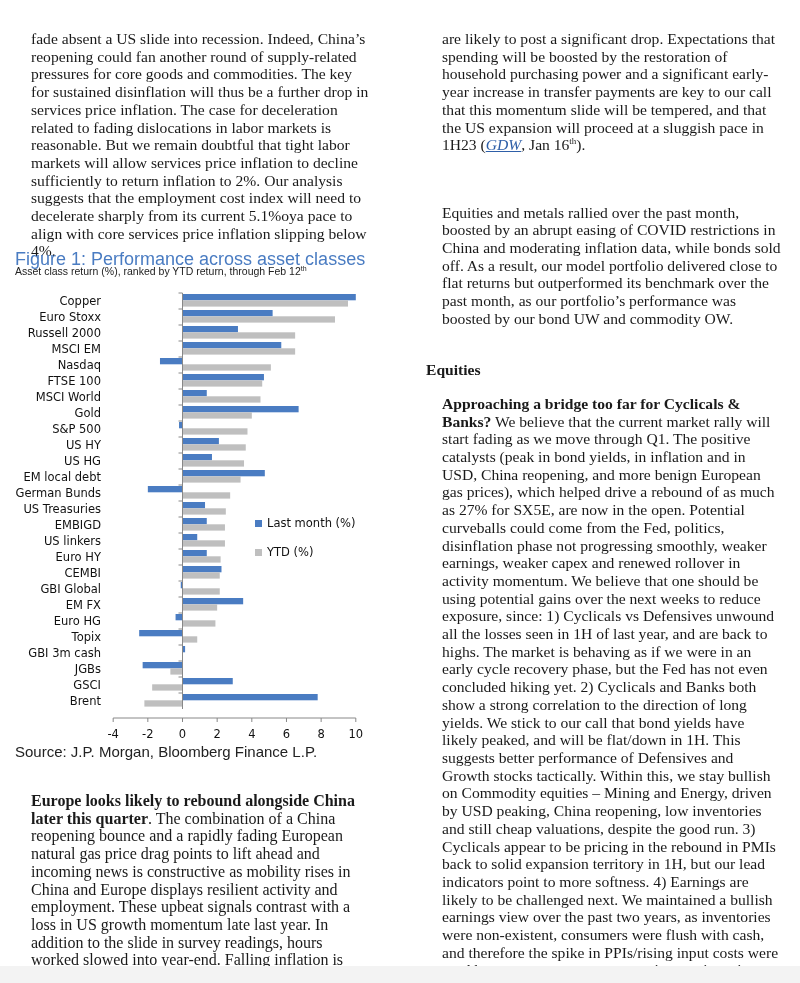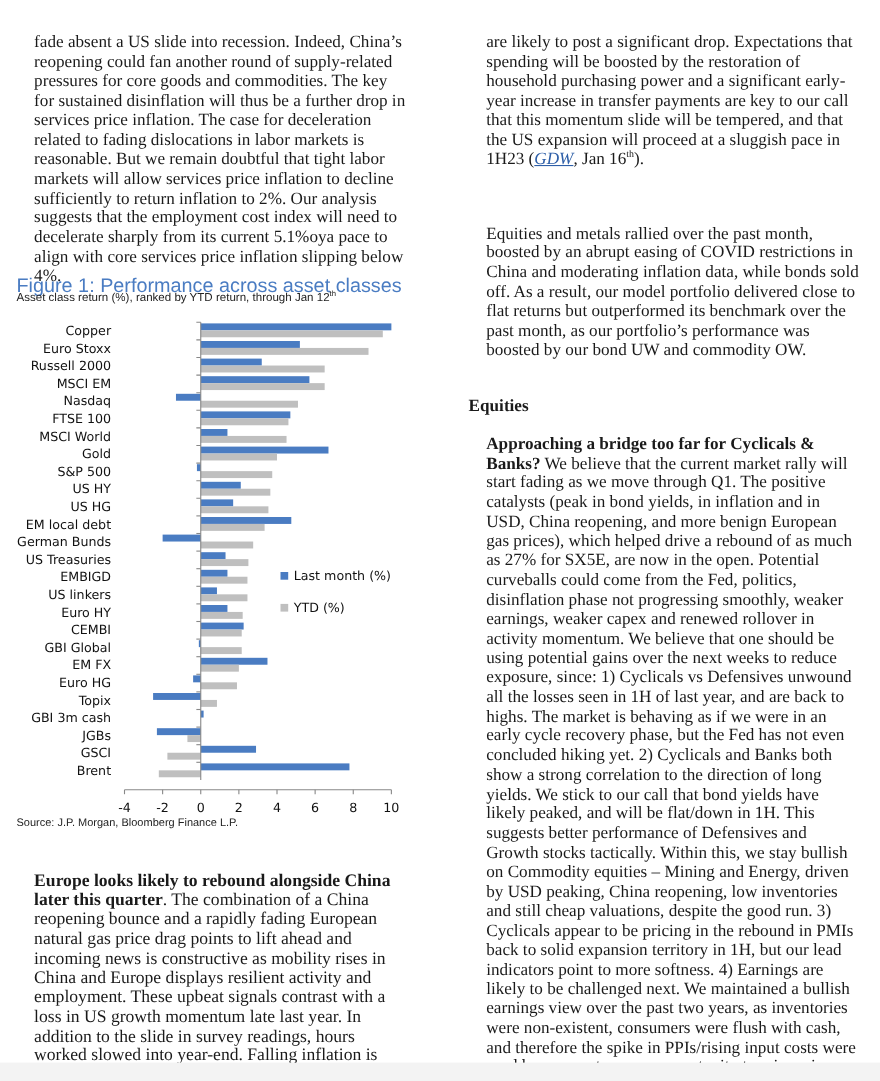--- a/index.html
+++ b/index.html
@@ -9,34 +9,34 @@
   .col-right { left:426px; width:372px; }
   p { margin:16px; }
   .bold { font-weight:bold; }
   .heading { font-weight:bold; margin:0; }
   .gap { height:17.7px; }
   a.ref { color:#2e5fa8; font-style:italic; text-decoration:underline; }
   sup { font-size:9px; line-height:0; }
   .fig-title { position:absolute; left:15px; top:249px; font-family:"Liberation Sans", sans-serif; font-size:18px; color:#4a7cc2; }
   .fig-sub { position:absolute; left:15px; top:265px; font-family:"Liberation Sans", sans-serif; font-size:10.5px; color:#222; }
   .fig-sub sup { font-size:7px; }
-  .fig-source { position:absolute; left:15px; top:743px; font-family:"Liberation Sans", sans-serif; font-size:10px; color:#222; }
+  .fig-source { position:absolute; left:15px; top:743px; font-family:"Liberation Sans", sans-serif; font-size:15px; color:#222; }
   #chart { position:absolute; left:0; top:285px; }
   .left-bottom { position:absolute; left:15px; top:776px; width:372px; font-size:16px; line-height:17.7px; }
   .bottom-fade { position:absolute; left:0; top:966px; width:800px; height:17px; background:#f3f3f3; }
 </style>
 </head>
 <body>
 
 <div class="col col-left">
   <p>fade absent a US slide into recession. Indeed, China’s reopening could fan another round of supply-related pressures for core goods and commodities. The key for sustained disinflation will thus be a further drop in services price inflation. The case for deceleration related to fading dislocations in labor markets is reasonable. But we remain doubtful that tight labor markets will allow services price inflation to decline sufficiently to return inflation to 2%. Our analysis suggests that the employment cost index will need to decelerate sharply from its current 5.1%oya pace to align with core services price inflation slipping below 4%.</p>
 </div>
 
 <div class="fig-title">Figure 1: Performance across asset classes</div>
-<div class="fig-sub"><span>Asset class return (%), ranked by YTD return, through Jan 12</span><sup>th</sup></div>
+<div class="fig-sub"><span>Asset class return (%), ranked by YTD return, through Feb 12</span><sup>th</sup></div>
 
 <svg id="chart" width="400" height="455" xmlns="http://www.w3.org/2000/svg">
   <g id="cat-labels">
       <text x="101" y="19.5" text-anchor="end" font-family="&quot;DejaVu Sans&quot;, sans-serif" font-size="11.5" fill="#111">Copper</text>
       <text x="101" y="35.5" text-anchor="end" font-family="&quot;DejaVu Sans&quot;, sans-serif" font-size="11.5" fill="#111">Euro Stoxx</text>
       <text x="101" y="51.5" text-anchor="end" font-family="&quot;DejaVu Sans&quot;, sans-serif" font-size="11.5" fill="#111">Russell 2000</text>
       <text x="101" y="67.5" text-anchor="end" font-family="&quot;DejaVu Sans&quot;, sans-serif" font-size="11.5" fill="#111">MSCI EM</text>
       <text x="101" y="83.5" text-anchor="end" font-family="&quot;DejaVu Sans&quot;, sans-serif" font-size="11.5" fill="#111">Nasdaq</text>
       <text x="101" y="99.5" text-anchor="end" font-family="&quot;DejaVu Sans&quot;, sans-serif" font-size="11.5" fill="#111">FTSE 100</text>
       <text x="101" y="115.5" text-anchor="end" font-family="&quot;DejaVu Sans&quot;, sans-serif" font-size="11.5" fill="#111">MSCI World</text>

